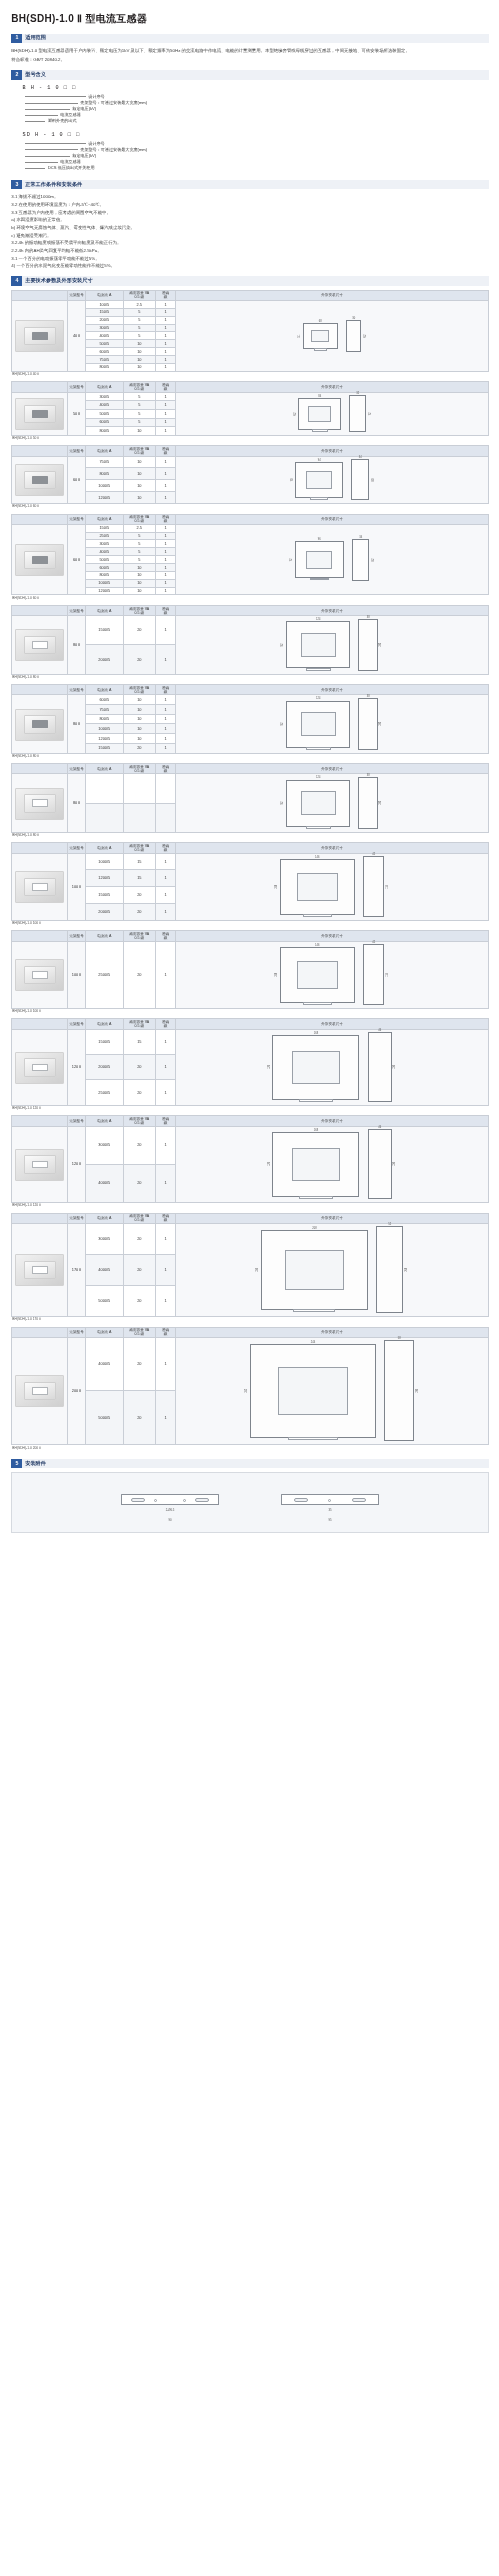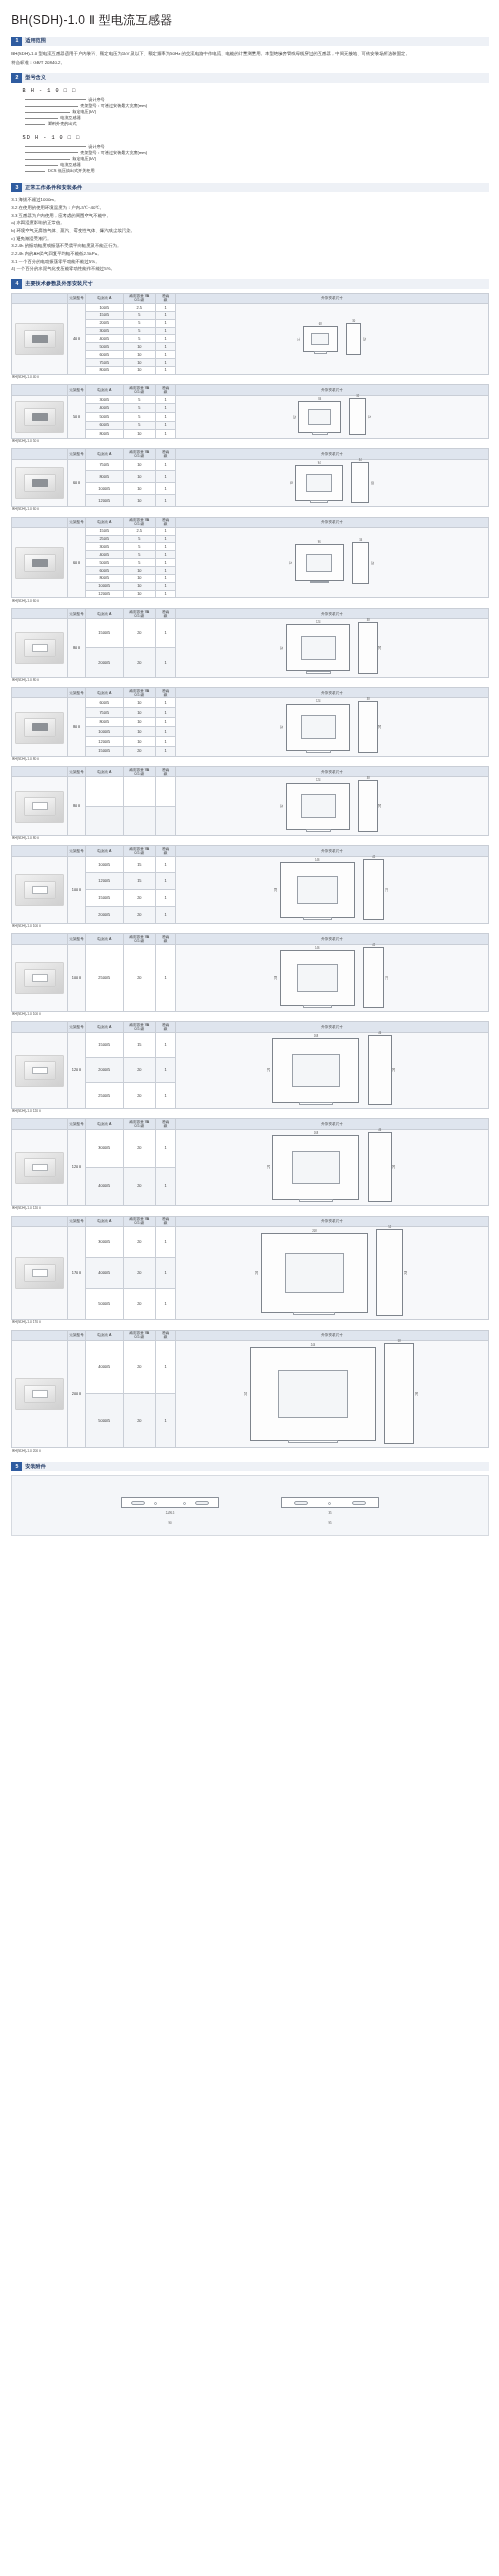--- a/index.html
+++ b/index.html
@@ -9,22 +9,22 @@
     background: #ffffff;
     font-family: "Liberation Sans", sans-serif;
     color: #231f20;
     font-size: 4.6px;
     line-height: 1.5;
   }
   .page { width: 500px; padding: 9.3px 11.3px 12.4px 11.3px; }
 
   
   .doc-title {
-    font-size: 12px;
-    font-weight: normal;
+    font-size: 10px;
+    font-weight: bold;
     letter-spacing: 0.3px;
     margin: 2.1px 0 7.2px 0;
     color: #231f20;
   }
 
   
   .sec-head {
     display: flex;
     align-items: center;
     background: #eef1f6;

